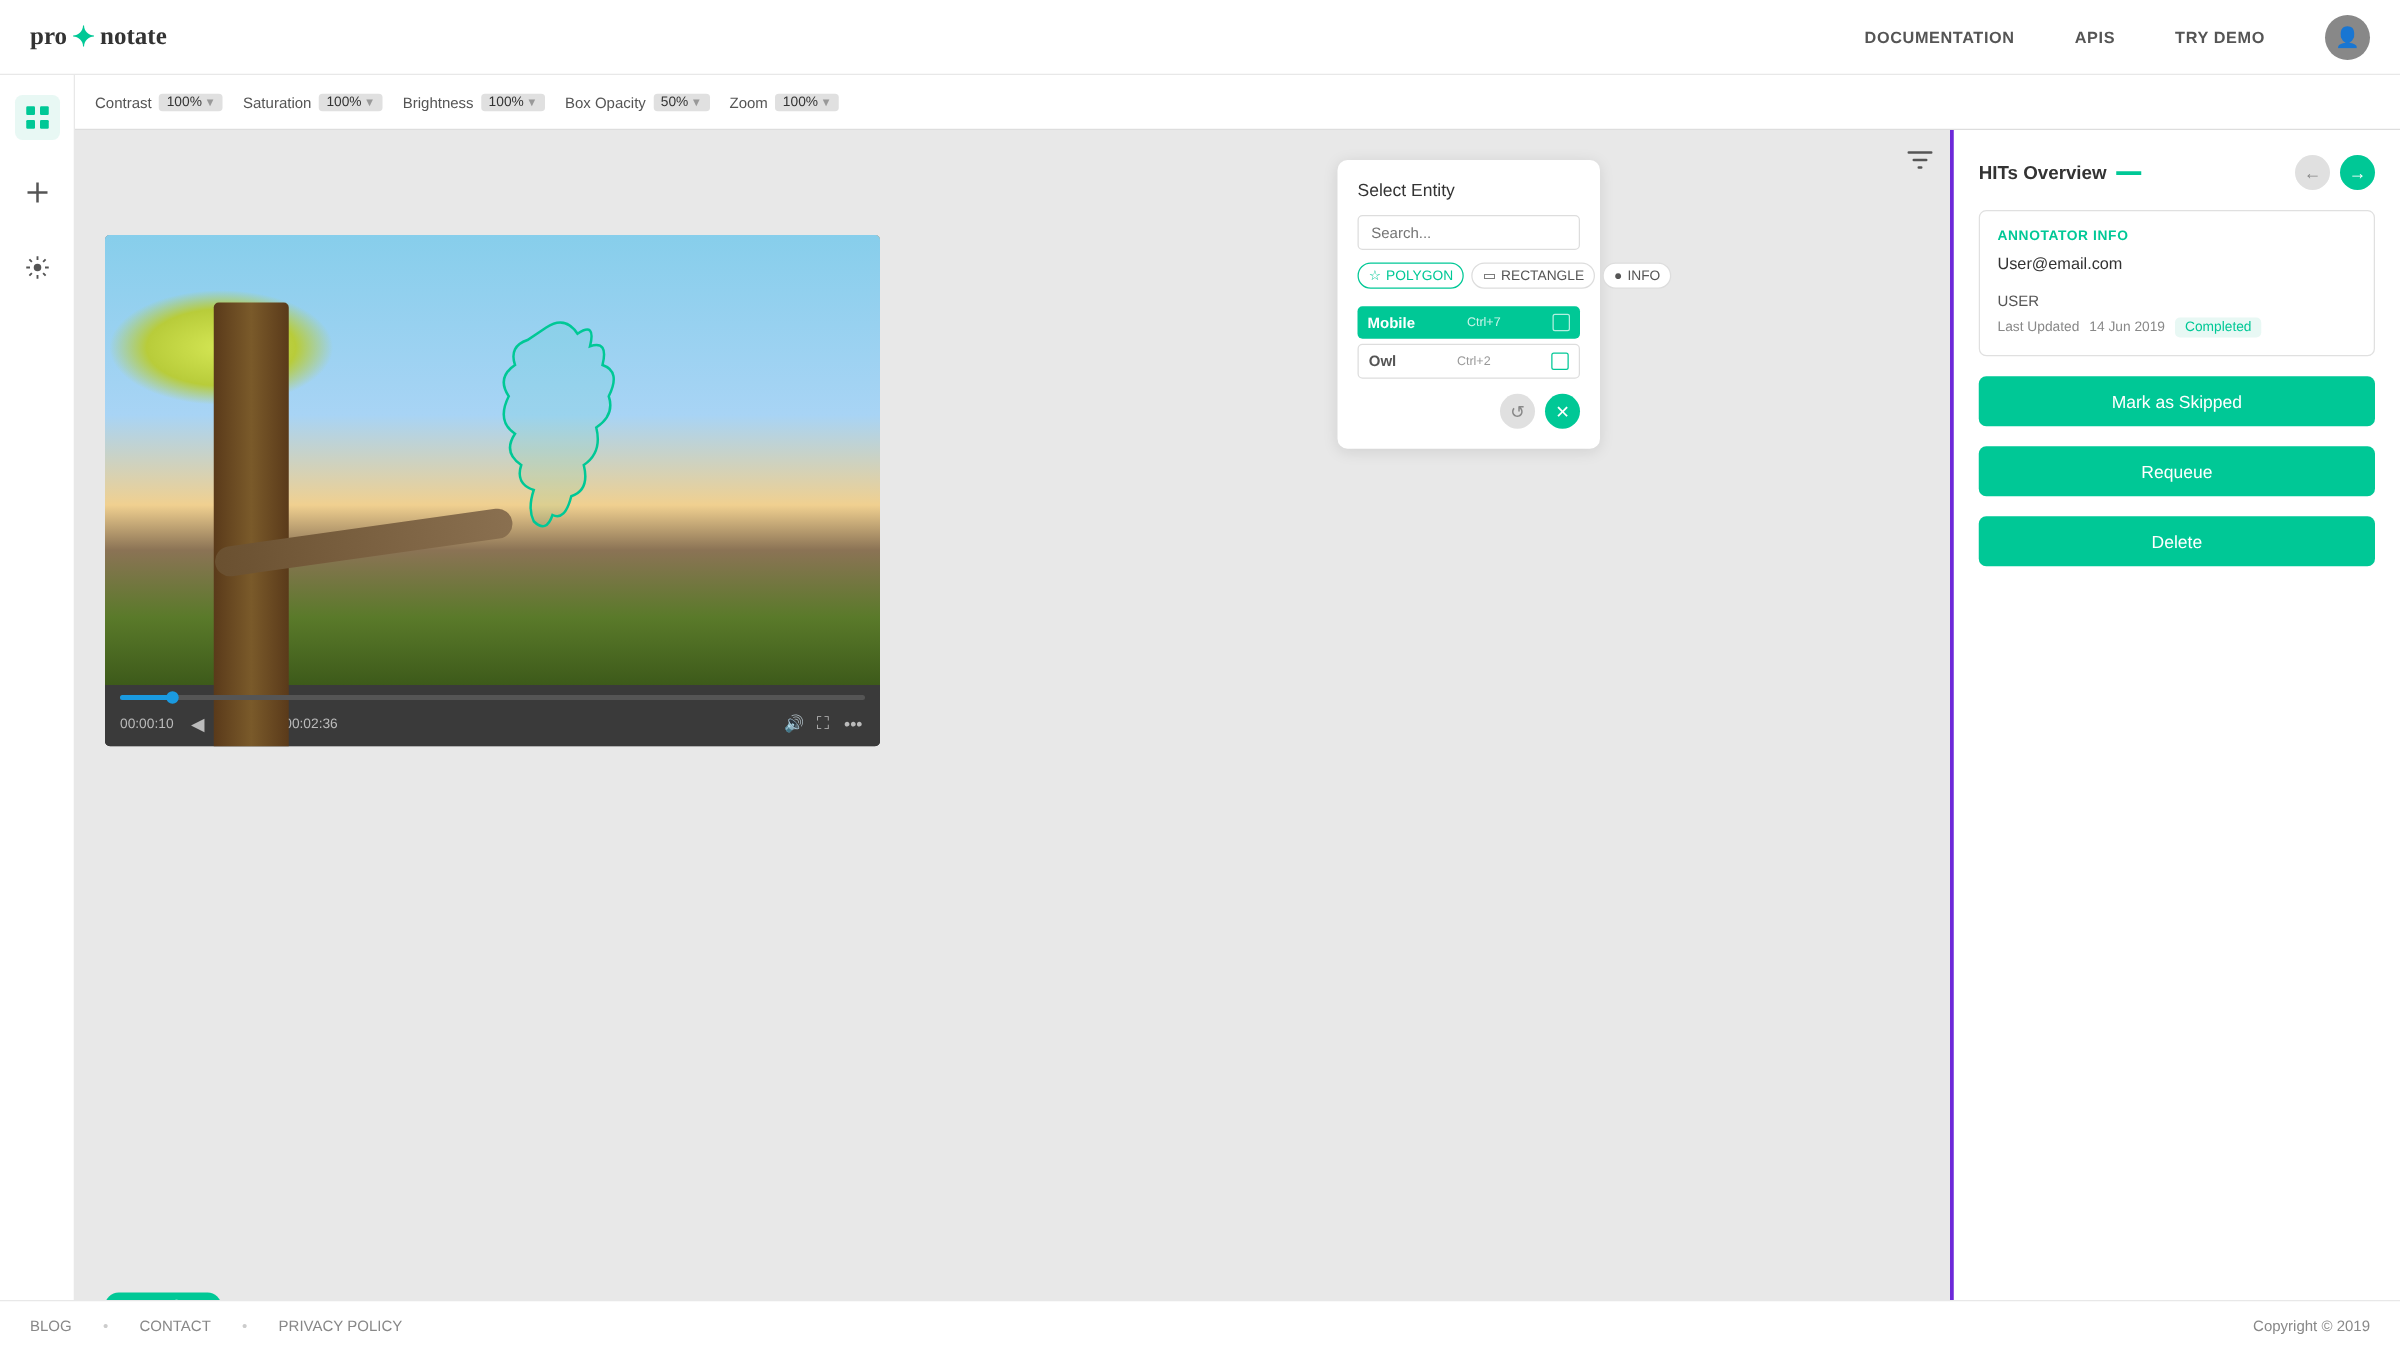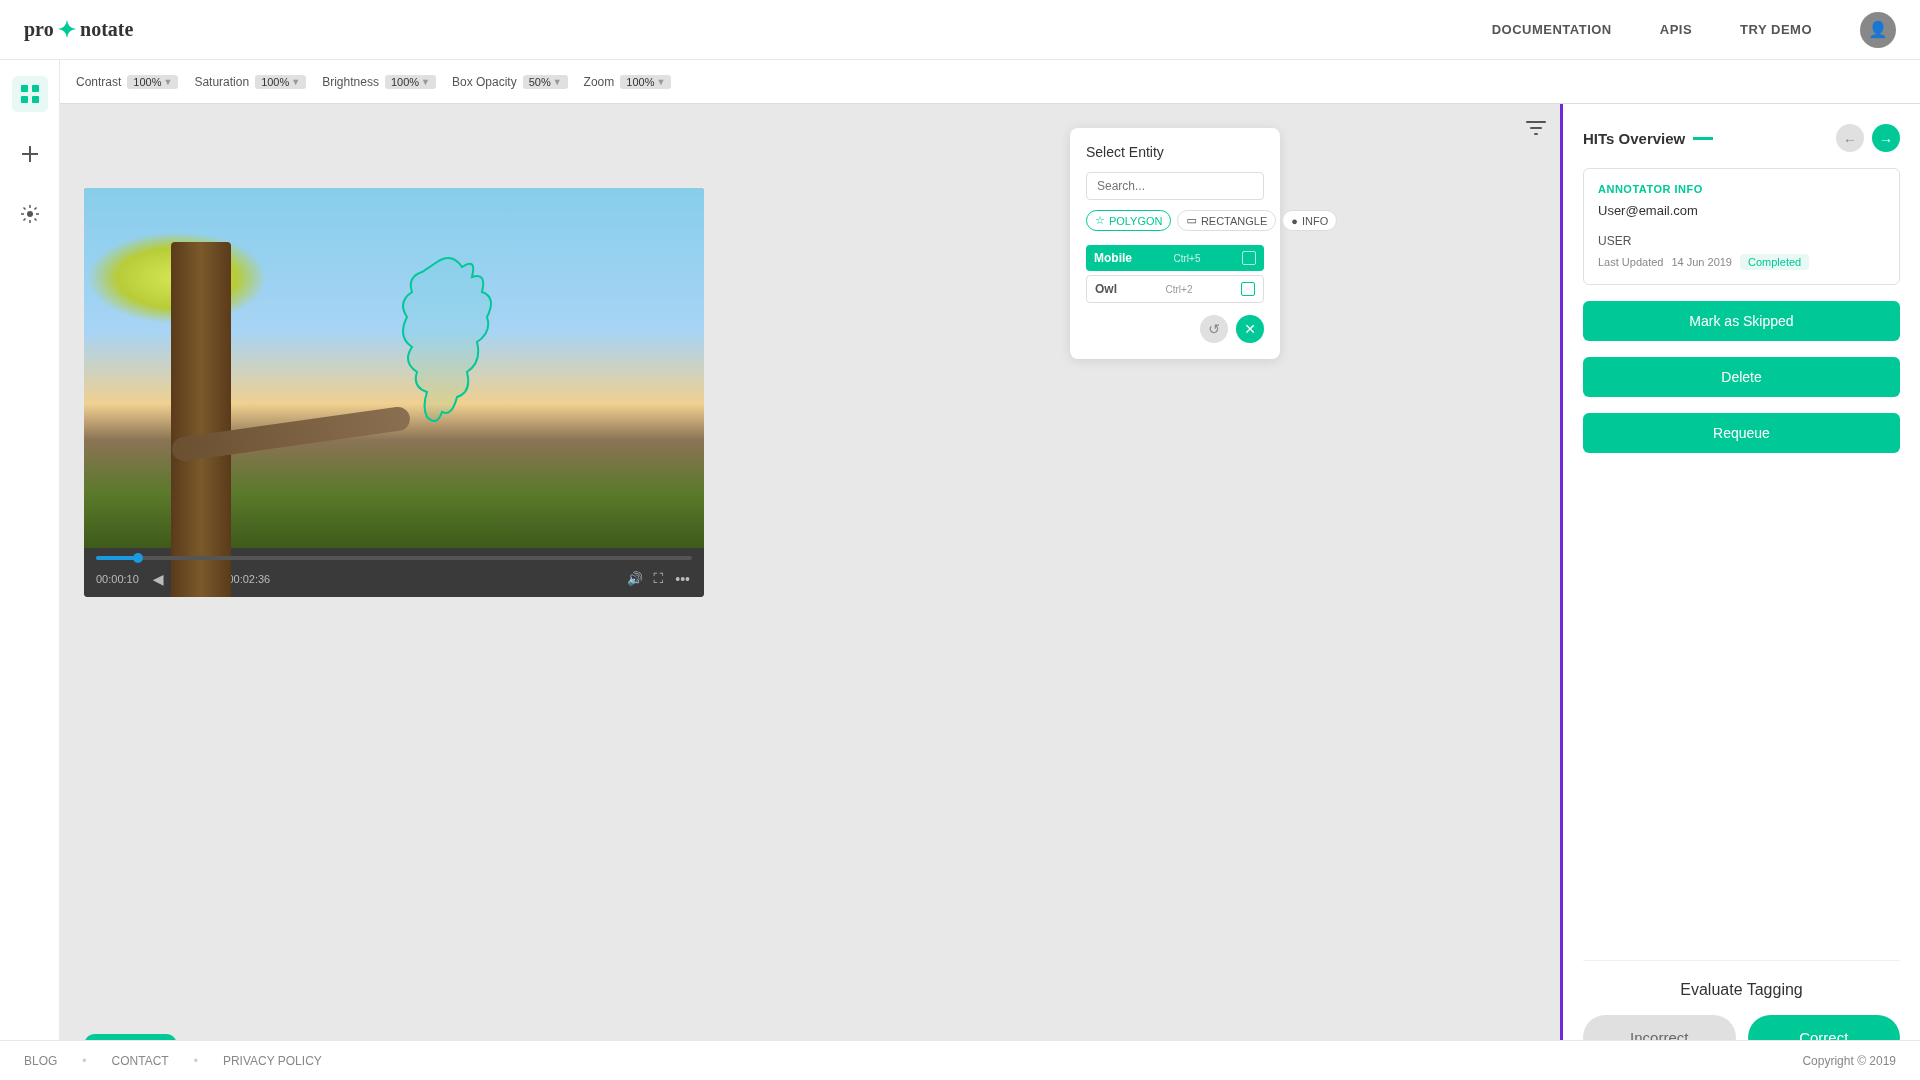--- a/index.html
+++ b/index.html
@@ -667,21 +667,21 @@
               <span>▭</span>
               <span>RECTANGLE</span>
             </button>
             <button class="shape-btn">
               <span>●</span>
               <span>INFO</span>
             </button>
           </div>
           <div class="entity-item mobile">
             <span class="entity-label">Mobile</span>
-            <span class="entity-shortcut">Ctrl+5</span>
+            <span class="entity-shortcut">Ctrl+7</span>
             <div class="entity-checkbox"></div>
           </div>
           <div class="entity-item owl">
             <span class="entity-label owl-label">Owl</span>
             <span class="entity-shortcut owl-shortcut">Ctrl+2</span>
             <div class="entity-checkbox owl-check"></div>
           </div>
           <div class="entity-actions">
             <button class="entity-action-btn undo">↺</button>
             <button class="entity-action-btn close">✕</button>
@@ -707,30 +707,23 @@
           <div class="annotator-email">User@email.com</div>
           <div class="annotator-role">USER</div>
           <div class="annotator-meta">
             <span>Last Updated</span>
             <span>14 Jun 2019</span>
             <span class="completed-badge">Completed</span>
           </div>
         </div>
 
         <button class="action-btn">Mark as Skipped</button>
+        <button class="action-btn">Requeue</button>
         <button class="action-btn">Delete</button>
-        <button class="action-btn">Requeue</button>
-
-        <div class="evaluate-section">
-          <div class="evaluate-title">Evaluate Tagging</div>
-          <div class="evaluate-buttons">
-            <button class="eval-btn incorrect">Incorrect</button>
-            <button class="eval-btn correct">Correct</button>
-          </div>
-        </div>
+
       </div>
 
       <div style="position:absolute; top:10px; right:370px;">
         <svg width="28" height="28" viewBox="0 0 28 28" fill="none">
           <path d="M5 8h18M9 14h10M13 20h2" stroke="#555" stroke-width="2" stroke-linecap="round"></path>
         </svg>
       </div>
     </div>
   </div>
 </div>

